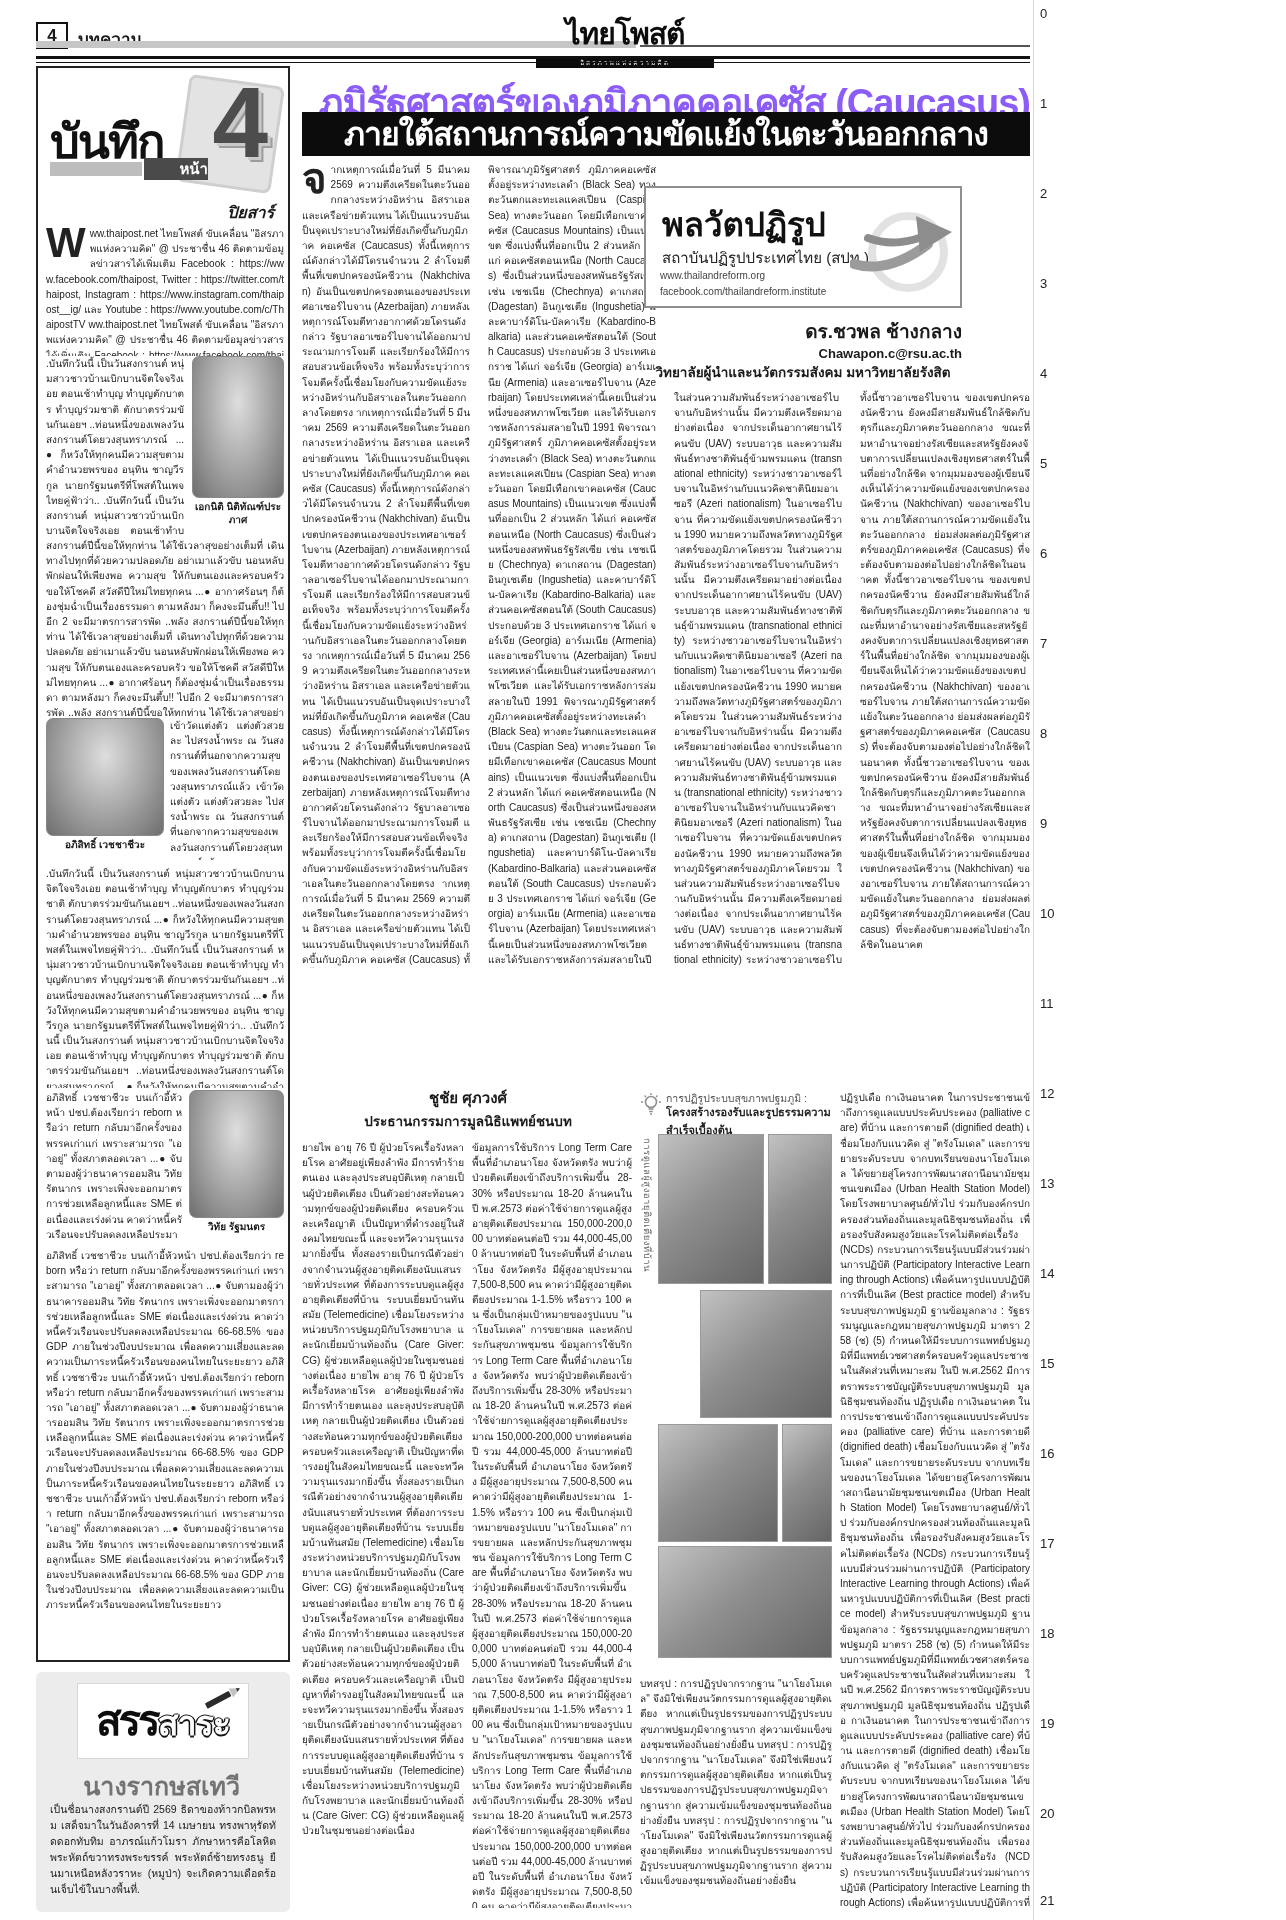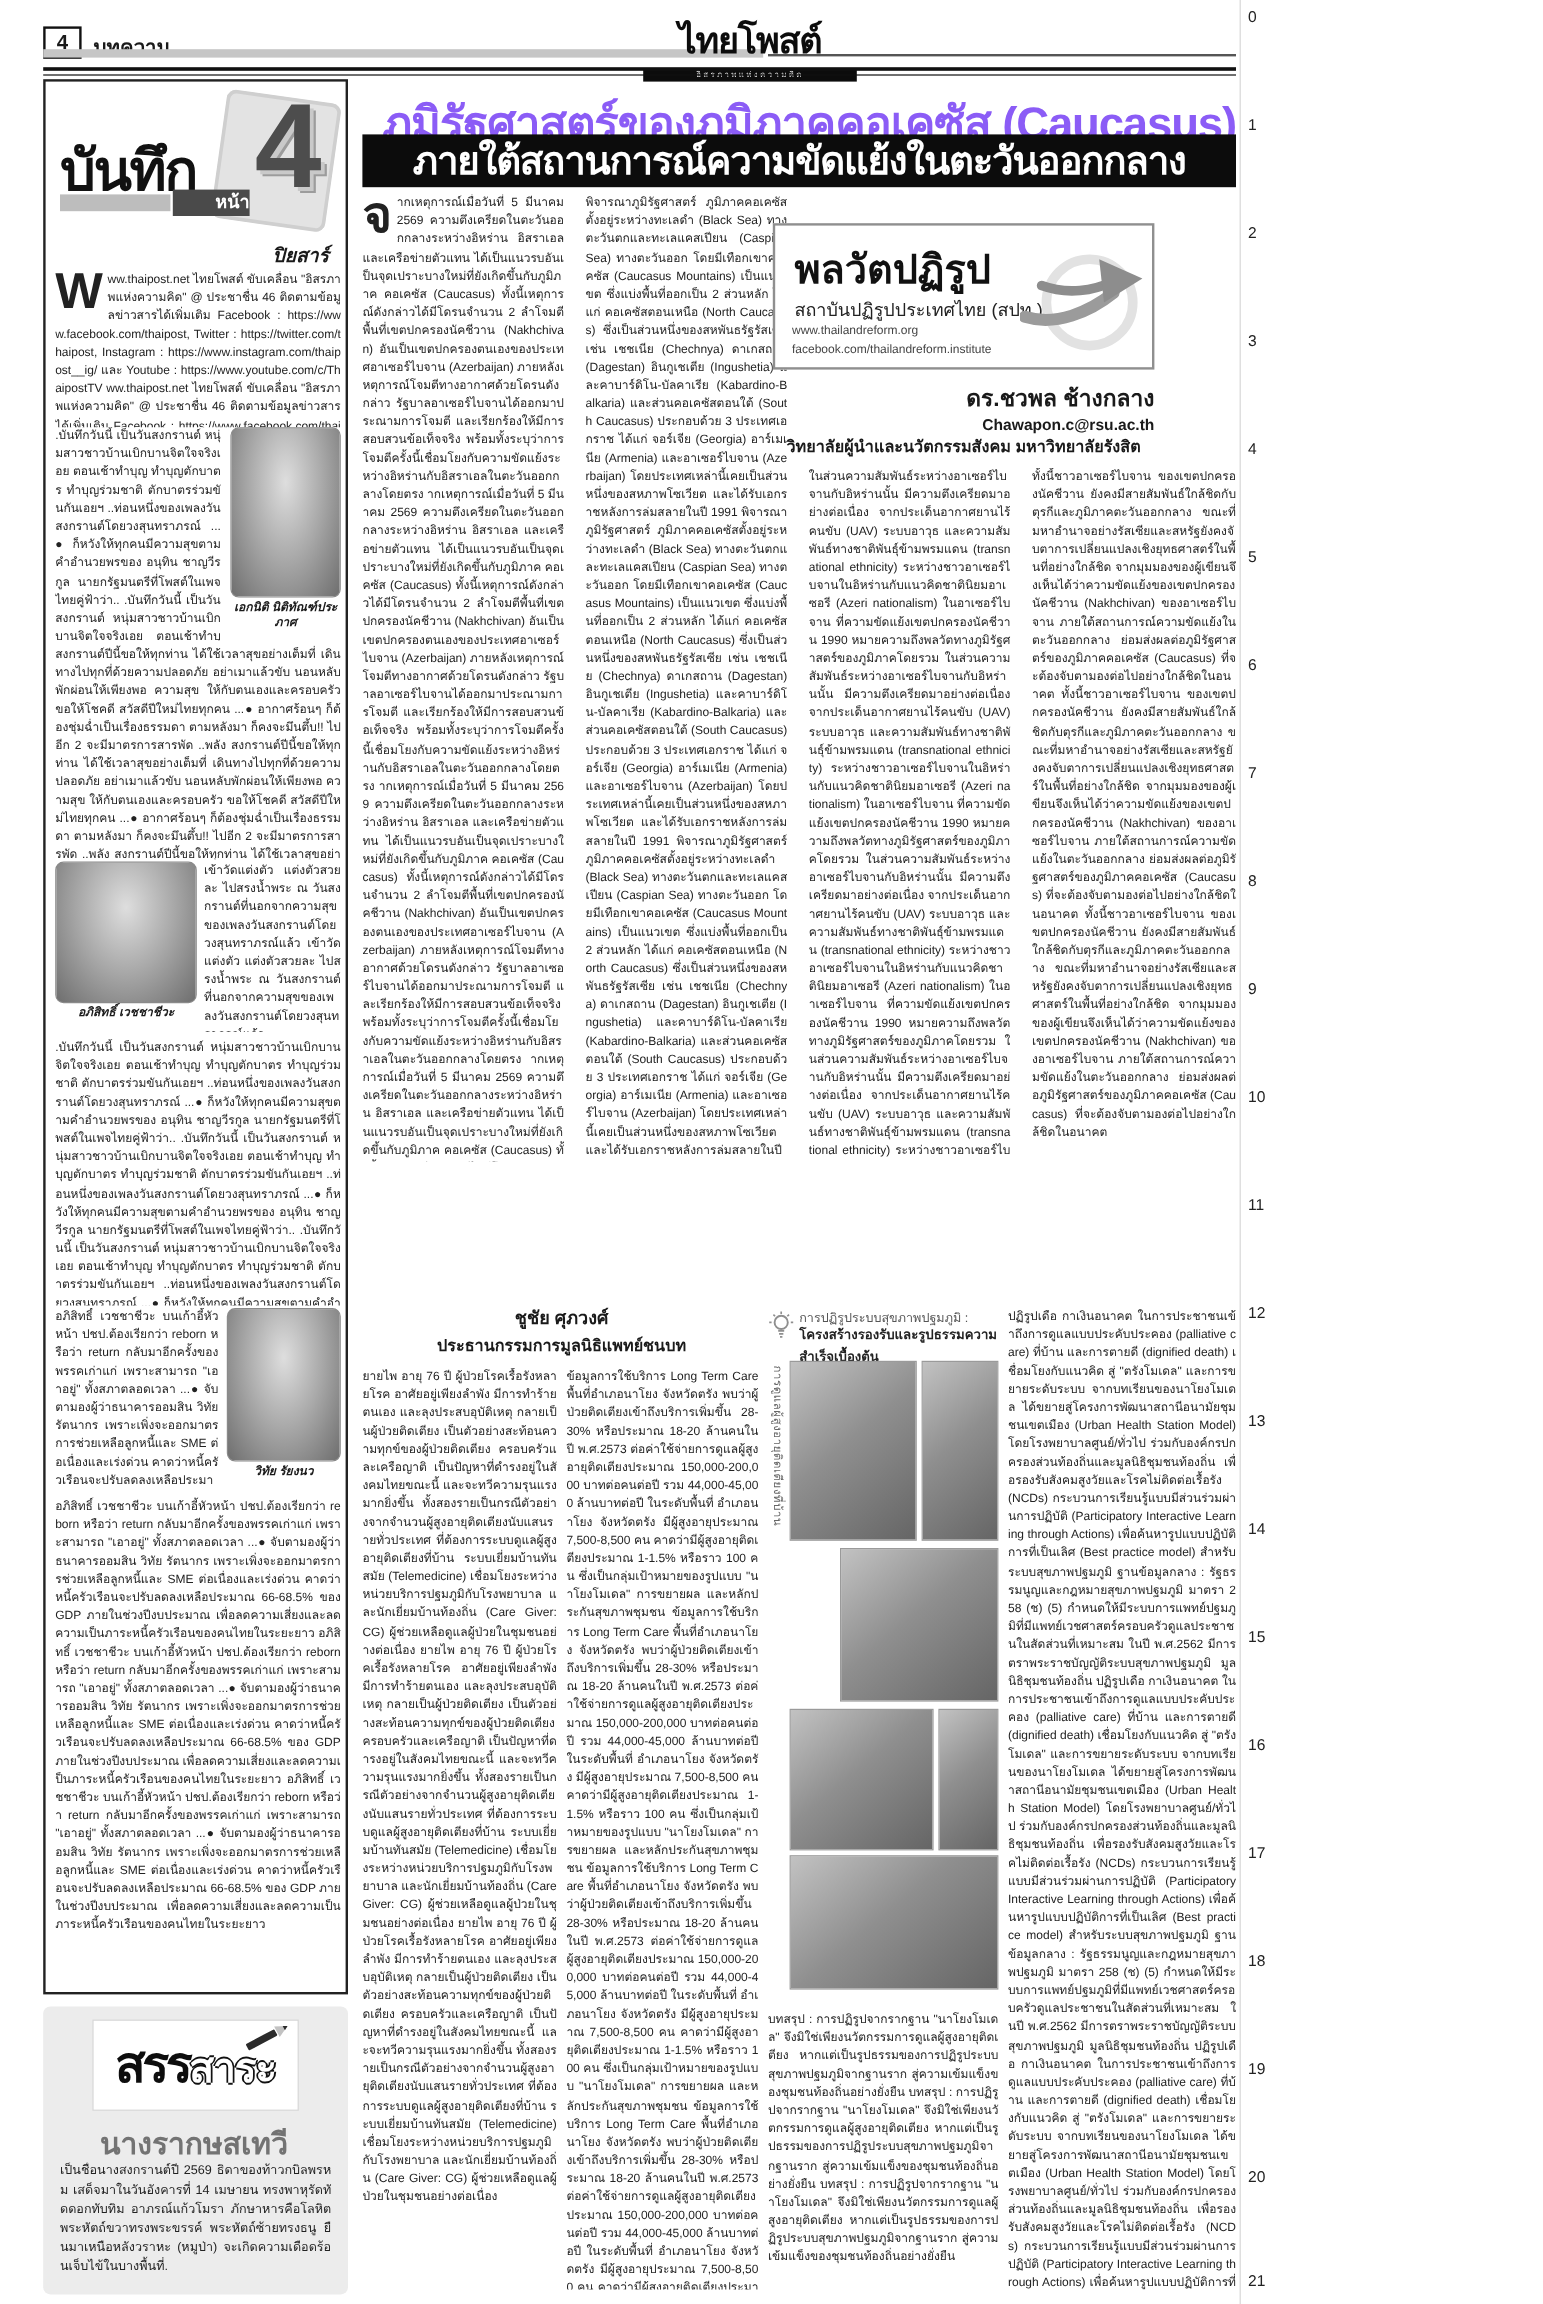--- a/index.html
+++ b/index.html
@@ -37,21 +37,21 @@
   .note-logo-nha  { position:absolute; left:96px; top:80px; width:64px; height:22px; background:#4a4a4a;
                     color:#fff; font-size:15px; font-weight:bold; text-align:right; line-height:22px; }
   .note-logo-bar  { position:absolute; left:2px; top:84px; width:92px; height:14px; background:#bdbdbd; }
   .note-signature { position:absolute; right:14px; top:132px; font-size:16px; font-weight:bold; font-style:italic; }
   .note-textarea { position:absolute; left:8px; top:158px; width:238px; height:1430px; }
   .body-text { font-size:10px; line-height:1.52; text-align:justify; color:#222;
                overflow:hidden; word-break:break-all; }
   .dropcap { float:left; font-size:42px; line-height:0.82; font-weight:bold; padding-right:4px; }
   .photo { background:radial-gradient(ellipse at 50% 32%, #dedede 0%, #a9a9a9 48%, #6e6e6e 100%);
            border-radius:7px; border:1px solid #8a8a8a; }
-  .photo-caption { font-size:10px; font-weight:bold; font-style:italic; text-align:center; line-height:1.25; padding-top:3px; }
+  .photo-caption { font-size:10px; font-weight:bold; text-align:center; line-height:1.25; padding-top:3px; }
   .npA { left:0; top:0; width:238px; height:130px; }
   .npPh1 { right:0; top:130px; width:92px; }
   .npPh1 .photo { width:92px; height:142px; }
   .npB { left:0; top:130px; width:138px; height:178px; }
   .npC { left:0; top:312px; width:238px; height:178px; }
   .npPh2 { left:0; top:492px; width:118px; }
   .npPh2 .photo { width:118px; height:118px; }
   .npD { left:124px; top:492px; width:114px; height:142px; }
   .npE { left:0; top:640px; width:238px; height:222px; }
   .npPh3 { right:0; top:864px; width:95px; }
@@ -190,21 +190,21 @@
       <div class="abs npPh2">
         <div class="photo"></div>
         <div class="photo-caption">อภิสิทธิ์ เวชชาชีวะ</div>
       </div>
       <div class="abs npD body-text">เข้าวัดแต่งตัว แต่งตัวสวยละ ไปสรงน้ำพระ ณ วันสงกรานต์ที่นอกจากความสุขของเพลงวันสงกรานต์โดยวงสุนทราภรณ์แล้ว  เข้าวัดแต่งตัว แต่งตัวสวยละ ไปสรงน้ำพระ ณ วันสงกรานต์ที่นอกจากความสุขของเพลงวันสงกรานต์โดยวงสุนทราภรณ์แล้ว</div>
 
       <div class="abs npE body-text">.บันทึกวันนี้ เป็นวันสงกรานต์ หนุ่มสาวชาวบ้านเบิกบานจิตใจจริงเอย ตอนเช้าทำบุญ ทำบุญตักบาตร ทำบุญร่วมชาติ ตักบาตรร่วมขันกันเอยฯ ..ท่อนหนึ่งของเพลงวันสงกรานต์โดยวงสุนทราภรณ์ ...● ก็หวังให้ทุกคนมีความสุขตามคำอำนวยพรของ อนุทิน ชาญวีรกูล นายกรัฐมนตรีที่โพสต์ในเพจไทยคู่ฟ้าว่า..  .บันทึกวันนี้ เป็นวันสงกรานต์ หนุ่มสาวชาวบ้านเบิกบานจิตใจจริงเอย ตอนเช้าทำบุญ ทำบุญตักบาตร ทำบุญร่วมชาติ ตักบาตรร่วมขันกันเอยฯ ..ท่อนหนึ่งของเพลงวันสงกรานต์โดยวงสุนทราภรณ์ ...● ก็หวังให้ทุกคนมีความสุขตามคำอำนวยพรของ อนุทิน ชาญวีรกูล นายกรัฐมนตรีที่โพสต์ในเพจไทยคู่ฟ้าว่า..  .บันทึกวันนี้ เป็นวันสงกรานต์ หนุ่มสาวชาวบ้านเบิกบานจิตใจจริงเอย ตอนเช้าทำบุญ ทำบุญตักบาตร ทำบุญร่วมชาติ ตักบาตรร่วมขันกันเอยฯ ..ท่อนหนึ่งของเพลงวันสงกรานต์โดยวงสุนทราภรณ์ ...● ก็หวังให้ทุกคนมีความสุขตามคำอำนวยพรของ อนุทิน ชาญวีรกูล นายกรัฐมนตรีที่โพสต์ในเพจไทยคู่ฟ้าว่า..</div>
 
       <div class="abs npPh3">
         <div class="photo"></div>
-        <div class="photo-caption">วิทัย รัยงนว</div>
+        <div class="photo-caption">วิทัย รัฐมนตร</div>
       </div>
       <div class="abs npF body-text">อภิสิทธิ์ เวชชาชีวะ บนเก้าอี้หัวหน้า ปชป.ต้องเรียกว่า reborn หรือว่า return กลับมาอีกครั้งของพรรคเก่าแก่ เพราะสามารถ "เอาอยู่" ทั้งสภาตลอดเวลา ...● จับตามองผู้ว่าธนาคารออมสิน วิทัย รัตนากร เพราะเพิ่งจะออกมาตรการช่วยเหลือลูกหนี้และ SME ต่อเนื่องและเร่งด่วน คาดว่าหนี้ครัวเรือนจะปรับลดลงเหลือประมาณ 66-68.5% ของ GDP ภายในช่วงปีงบประมาณ เพื่อลดความเสี่ยงและลดความเป็นภาระหนี้ครัวเรือนของคนไทยในระยะยาว  อภิสิทธิ์ เวชชาชีวะ บนเก้าอี้หัวหน้า ปชป.ต้องเรียกว่า reborn หรือว่า return กลับมาอีกครั้งของพรรคเก่าแก่ เพราะสามารถ "เอาอยู่" ทั้งสภาตลอดเวลา ...● จับตามองผู้ว่าธนาคารออมสิน วิทัย รัตนากร เพราะเพิ่งจะออกมาตรการช่วยเหลือลูกหนี้และ SME ต่อเนื่องและเร่งด่วน คาดว่าหนี้ครัวเรือนจะปรับลดลงเหลือประมาณ 66-68.5% ของ GDP ภายในช่วงปีงบประมาณ เพื่อลดความเสี่ยงและลดความเป็นภาระหนี้ครัวเรือนของคนไทยในระยะยาว</div>
 
       <div class="abs npG body-text">อภิสิทธิ์ เวชชาชีวะ บนเก้าอี้หัวหน้า ปชป.ต้องเรียกว่า reborn หรือว่า return กลับมาอีกครั้งของพรรคเก่าแก่ เพราะสามารถ "เอาอยู่" ทั้งสภาตลอดเวลา ...● จับตามองผู้ว่าธนาคารออมสิน วิทัย รัตนากร เพราะเพิ่งจะออกมาตรการช่วยเหลือลูกหนี้และ SME ต่อเนื่องและเร่งด่วน คาดว่าหนี้ครัวเรือนจะปรับลดลงเหลือประมาณ 66-68.5% ของ GDP ภายในช่วงปีงบประมาณ เพื่อลดความเสี่ยงและลดความเป็นภาระหนี้ครัวเรือนของคนไทยในระยะยาว  อภิสิทธิ์ เวชชาชีวะ บนเก้าอี้หัวหน้า ปชป.ต้องเรียกว่า reborn หรือว่า return กลับมาอีกครั้งของพรรคเก่าแก่ เพราะสามารถ "เอาอยู่" ทั้งสภาตลอดเวลา ...● จับตามองผู้ว่าธนาคารออมสิน วิทัย รัตนากร เพราะเพิ่งจะออกมาตรการช่วยเหลือลูกหนี้และ SME ต่อเนื่องและเร่งด่วน คาดว่าหนี้ครัวเรือนจะปรับลดลงเหลือประมาณ 66-68.5% ของ GDP ภายในช่วงปีงบประมาณ เพื่อลดความเสี่ยงและลดความเป็นภาระหนี้ครัวเรือนของคนไทยในระยะยาว  อภิสิทธิ์ เวชชาชีวะ บนเก้าอี้หัวหน้า ปชป.ต้องเรียกว่า reborn หรือว่า return กลับมาอีกครั้งของพรรคเก่าแก่ เพราะสามารถ "เอาอยู่" ทั้งสภาตลอดเวลา ...● จับตามองผู้ว่าธนาคารออมสิน วิทัย รัตนากร เพราะเพิ่งจะออกมาตรการช่วยเหลือลูกหนี้และ SME ต่อเนื่องและเร่งด่วน คาดว่าหนี้ครัวเรือนจะปรับลดลงเหลือประมาณ 66-68.5% ของ GDP ภายในช่วงปีงบประมาณ เพื่อลดความเสี่ยงและลดความเป็นภาระหนี้ครัวเรือนของคนไทยในระยะยาว</div>
     </div>
   </div>
 
   <div class="abs sansara-box">
     <div class="sansara-logo">
       <span class="sansara-black">สรร</span><span class="sansara-outline">สาระ</span>

